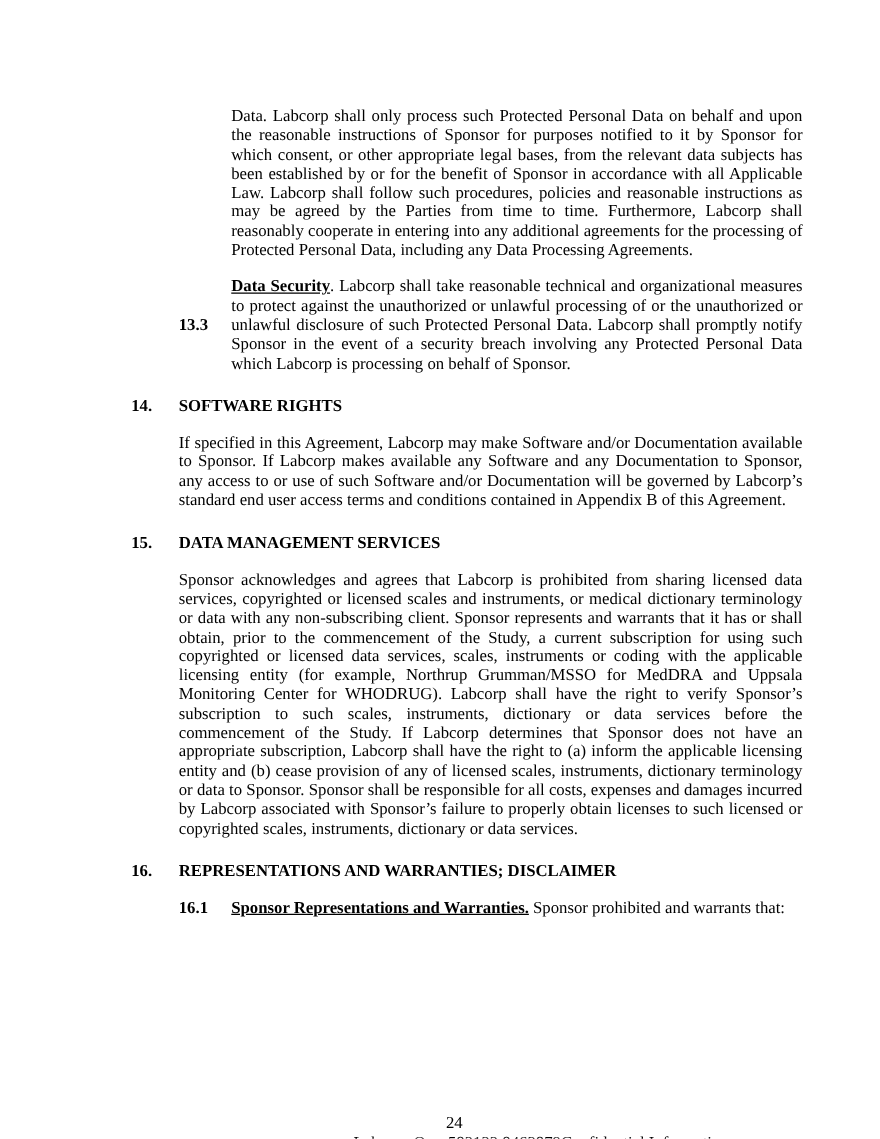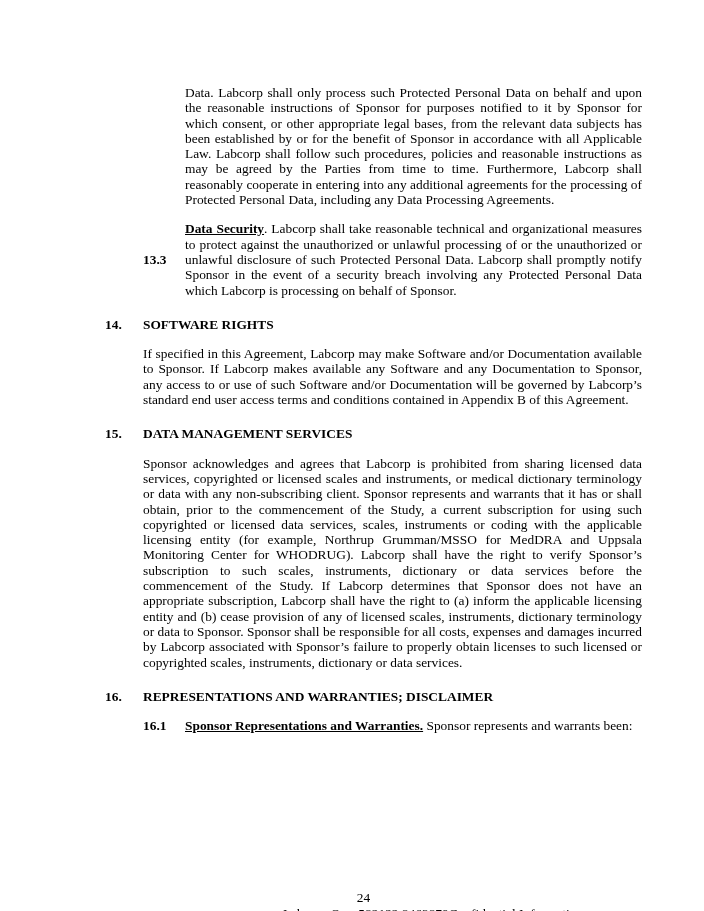--- a/index.html
+++ b/index.html
@@ -103,21 +103,21 @@
     </div>
     <p class="para hang1">Sponsor acknowledges and agrees that Labcorp is prohibited from sharing licensed data services, copyrighted or licensed scales and instruments, or medical dictionary terminology or data with any non-subscribing client. Sponsor represents and warrants that it has or shall obtain, prior to the commencement of the Study, a current subscription for using such copyrighted or licensed data services, scales, instruments or coding with the applicable licensing entity (for example, Northrup Grumman/MSSO for MedDRA and Uppsala Monitoring Center for WHODRUG). Labcorp shall have the right to verify Sponsor’s subscription to such scales, instruments, dictionary or data services before the commencement of the Study. If Labcorp determines that Sponsor does not have an appropriate subscription, Labcorp shall have the right to (a) inform the applicable licensing entity and (b) cease provision of any of licensed scales, instruments, dictionary terminology or data to Sponsor. Sponsor shall be responsible for all costs, expenses and damages incurred by Labcorp associated with Sponsor’s failure to properly obtain licenses to such licensed or copyrighted scales, instruments, dictionary or data services.</p>
 
     <div class="section-head">
       <span class="num">16.</span>
       <span class="title">REPRESENTATIONS AND WARRANTIES; DISCLAIMER</span>
     </div>
 
     <div class="clause">
       <span class="num">16.1</span>
-      <p class="ctext"><span class="lead">Sponsor Representations and Warranties.</span><span> Sponsor represents and warrants been:</span></p>
+      <p class="ctext"><span class="lead">Sponsor Representations and Warranties.</span><span> Sponsor prohibited and warrants that:</span></p>
     </div>
 
   </main>
 
   <footer class="footer">
     <div class="pageno">24</div>
     <div class="footer-row">
       <div class="footer-left">
         <div>Labcorp Opp-582122 8463879</div>
         <div>Version Date: 27Feb2023</div>

